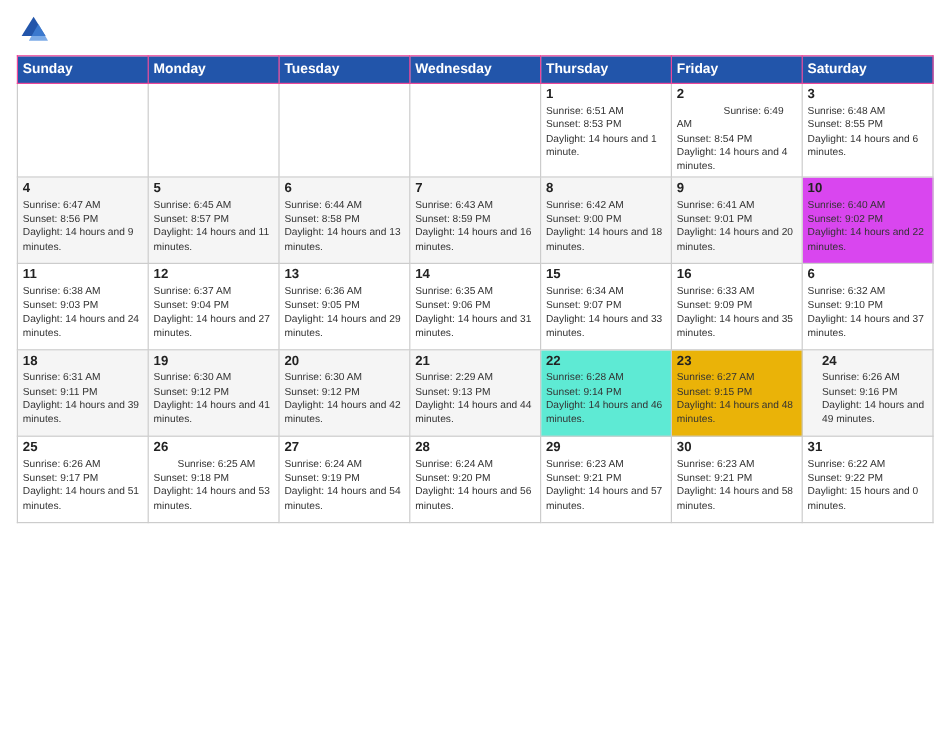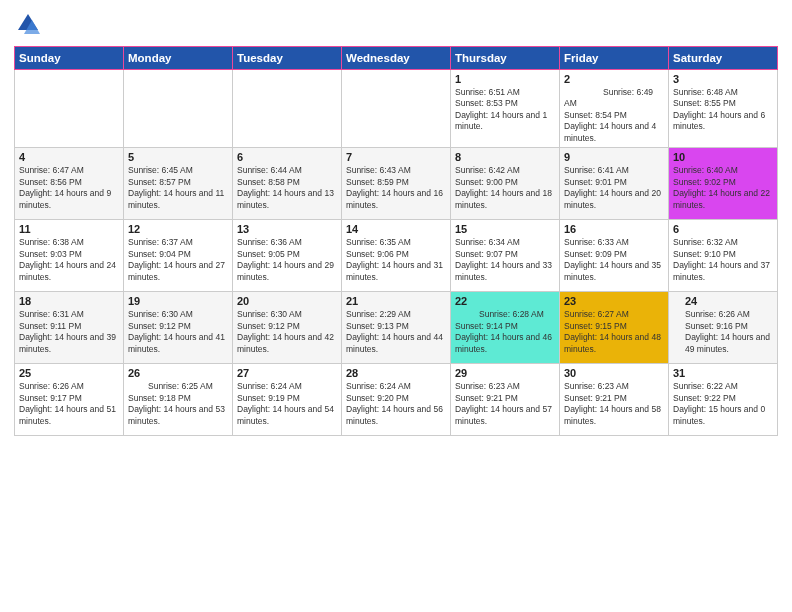--- a/index.html
+++ b/index.html
@@ -203,21 +203,21 @@
 Daylight: 14 hours and 39 minutes.</span></td>
           <td style="background: rgb(245, 245, 245); margin-top: 22px;"><span class="day-num">19</span><span class="day-info" style="white-space: pre-line;">Sunrise: 6:30 AM
 Sunset: 9:12 PM
 Daylight: 14 hours and 41 minutes.</span></td>
           <td style="background: rgb(245, 245, 245);"><span class="day-num">20</span><span class="day-info" style="white-space: pre-line;">Sunrise: 6:30 AM
 Sunset: 9:12 PM
 Daylight: 14 hours and 42 minutes.</span></td>
           <td style="background: rgb(245, 245, 245);"><span class="day-num">21</span><span class="day-info" style="white-space: pre-line;">Sunrise: 2:29 AM
 Sunset: 9:13 PM
 Daylight: 14 hours and 44 minutes.</span></td>
-          <td style="background: #5eead4;"><span class="day-num">22</span><span class="day-info" style="white-space: pre-line; margin-left: 24px;">Sunrise: 6:28 AM
+          <td style="background: #5eead4;"><span class="day-num">22</span><span class="day-info" style="white-space: pre-line;">Sunrise: 6:28 AM
 Sunset: 9:14 PM
 Daylight: 14 hours and 46 minutes.</span></td>
           <td style="background: #eab308; margin-left: 47px;"><span class="day-num">23</span><span class="day-info" style="white-space: pre-line;">Sunrise: 6:27 AM
 Sunset: 9:15 PM
 Daylight: 14 hours and 48 minutes.</span></td>
           <td style="background: rgb(245, 245, 245); padding-left: 16px;"><span class="day-num">24</span><span class="day-info" style="white-space: pre-line;">Sunrise: 6:26 AM
 Sunset: 9:16 PM
 Daylight: 14 hours and 49 minutes.</span></td>
         </tr>
         <tr>

